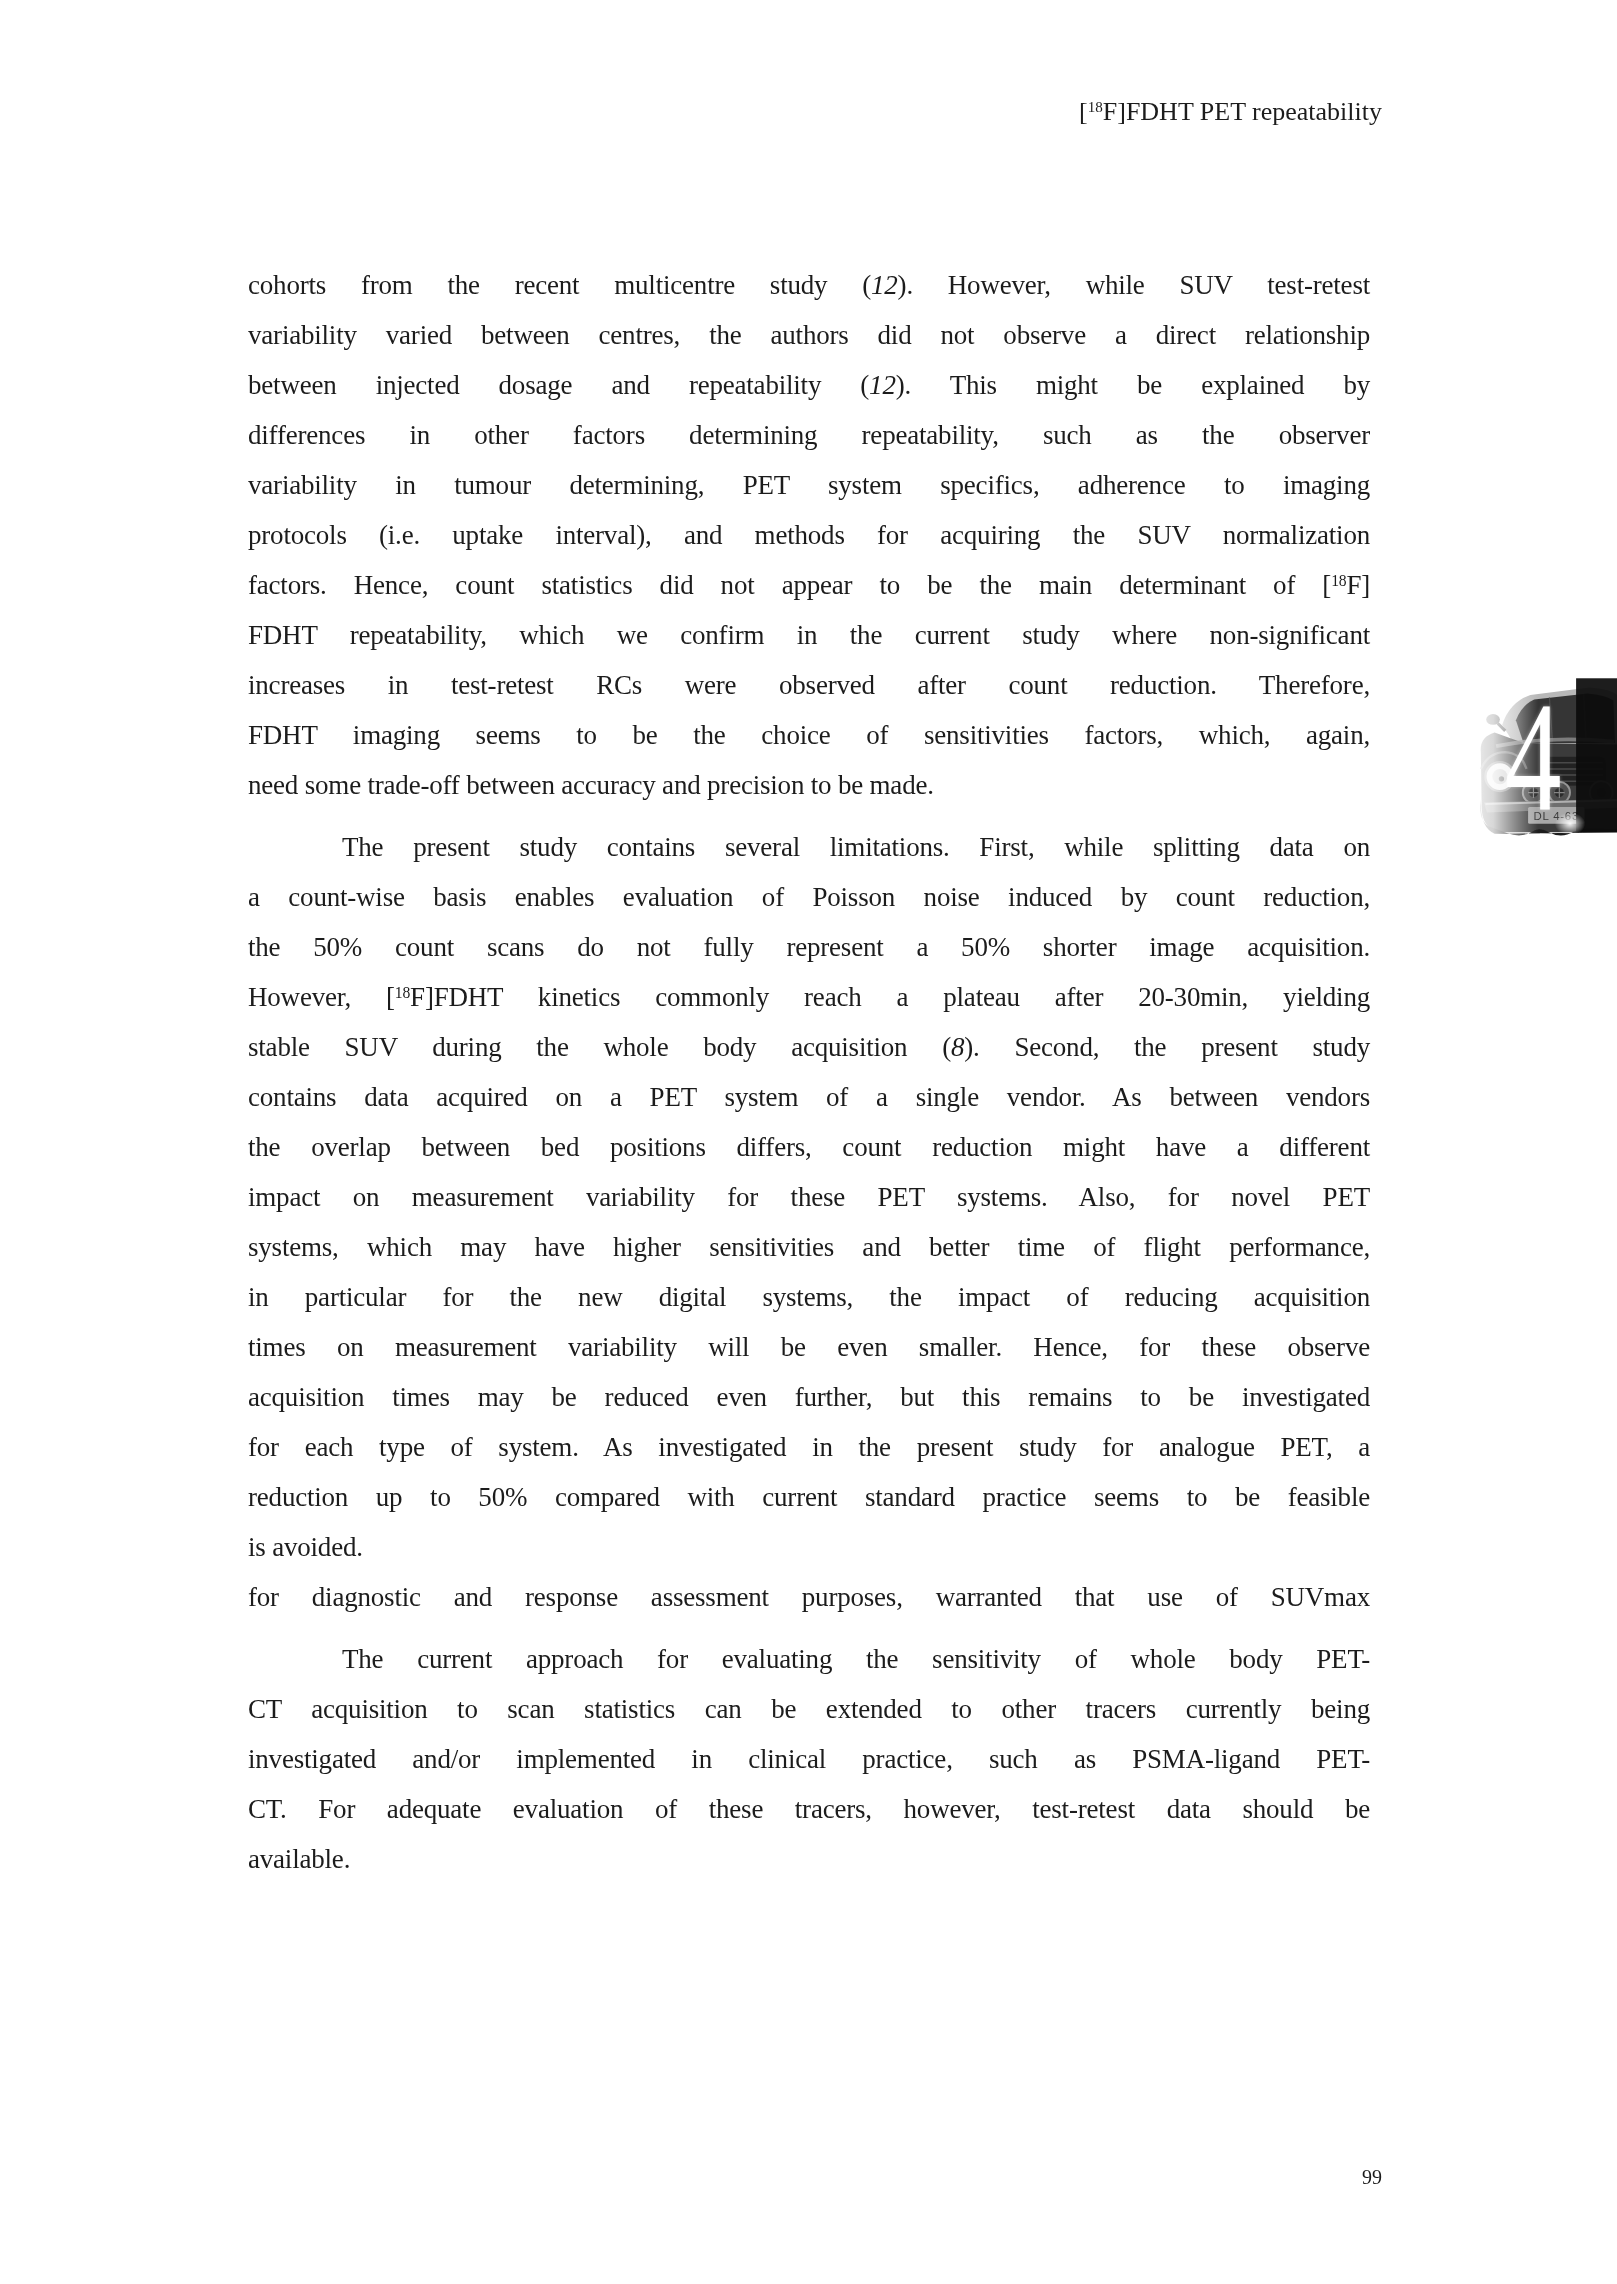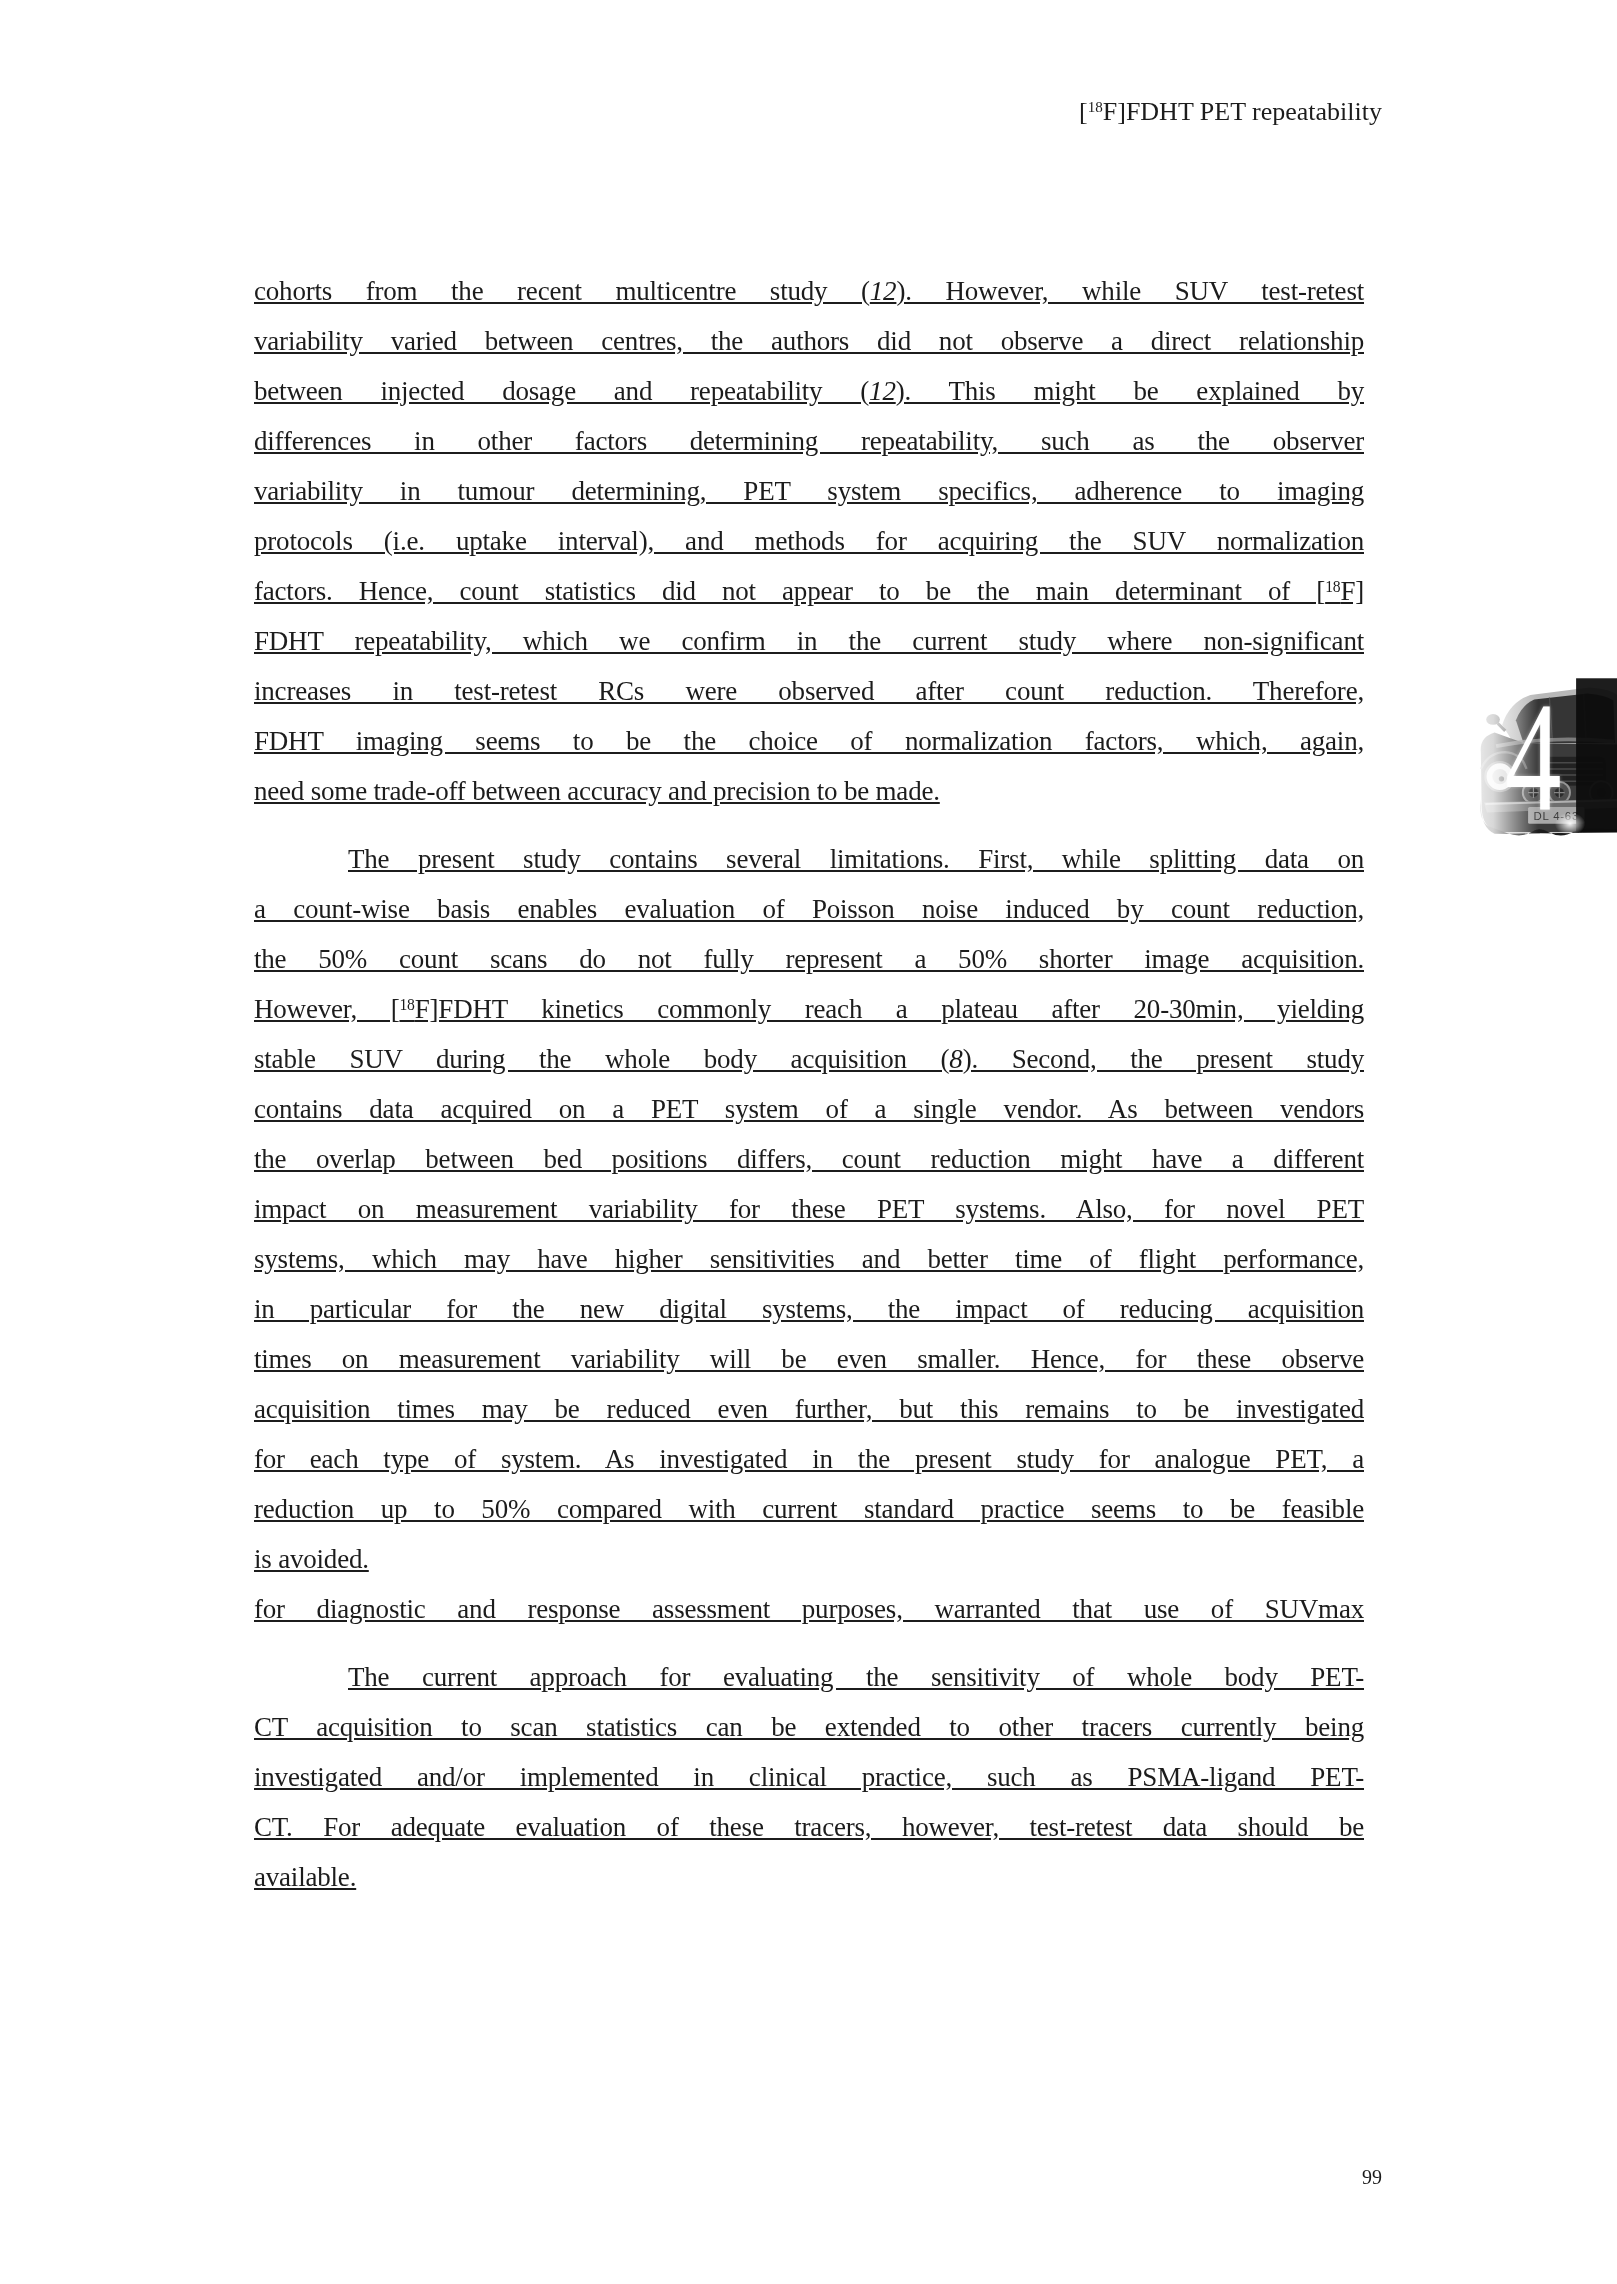--- a/index.html
+++ b/index.html
@@ -13,21 +13,21 @@
   }
   
   .running-head{
     position:absolute;top:97px;left:224px;right:236px;
     text-align:right;font-size:26px;line-height:30px;color:#1c1c1c;
   }
   
   .text-block{
     position:absolute;top:248px;left:236px;width:1146px;
   }
-  .paragraph{margin:18px;padding:0;text-decoration:underline;}
+  .paragraph{margin:12px;padding:0;}
   .line{
     height:50px;line-height:50px;font-size:27px;
     letter-spacing:-0.2px;
     text-align:justify;text-align-last:justify;
     white-space:normal;color:#1c1c1c;
   }
   .line-last{text-align-last:left;}
   .line-indent{padding-left:94px;}
   sup{font-size:0.58em;vertical-align:0.5em;line-height:0;}
   i{font-style:italic;}
@@ -62,21 +62,21 @@
       <div class="paragraph">
         <div class="line">cohorts from the recent multicentre study (<i>12</i>). However, while SUV test-retest</div>
         <div class="line">variability varied between centres, the authors did not observe a direct relationship</div>
         <div class="line">between injected dosage and repeatability (<i>12</i>). This might be explained by</div>
         <div class="line">differences in other factors determining repeatability, such as the observer</div>
         <div class="line">variability in tumour determining, PET system specifics, adherence to imaging</div>
         <div class="line">protocols (i.e. uptake interval), and methods for acquiring the SUV normalization</div>
         <div class="line">factors. Hence, count statistics did not appear to be the main determinant of [<sup>18</sup>F]</div>
         <div class="line">FDHT repeatability, which we confirm in the current study where non-significant</div>
         <div class="line">increases in test-retest RCs were observed after count reduction. Therefore,</div>
-        <div class="line">FDHT imaging seems to be the choice of normalization factors, which, again,</div>
+        <div class="line">FDHT imaging seems to be the choice of sensitivities factors, which, again,</div>
         <div class="line line-last">need some trade-off between accuracy and precision to be made.</div>
       </div>
       <div class="paragraph">
         <div class="line line-indent">The present study contains several limitations. First, while splitting data on</div>
         <div class="line">a count-wise basis enables evaluation of Poisson noise induced by count reduction,</div>
         <div class="line">the 50% count scans do not fully represent a 50% shorter image acquisition.</div>
         <div class="line">However, [<sup>18</sup>F]FDHT kinetics commonly reach a plateau after 20-30min, yielding</div>
         <div class="line">stable SUV during the whole body acquisition (<i>8</i>). Second, the present study</div>
         <div class="line">contains data acquired on a PET system of a single vendor. As between vendors</div>
         <div class="line">the overlap between bed positions differs, count reduction might have a different</div>

